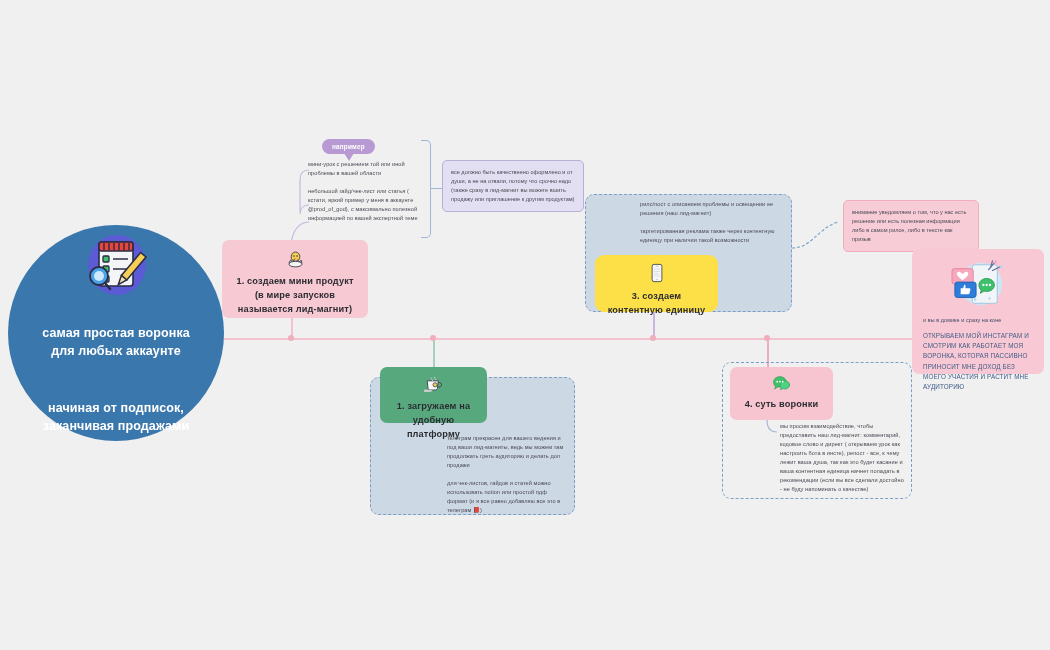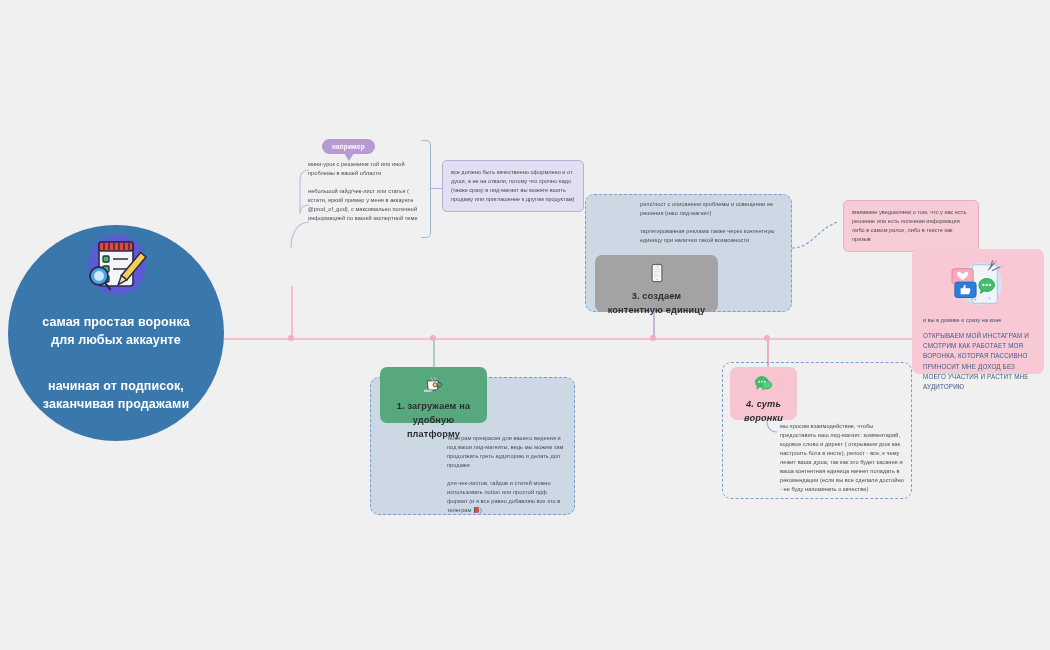--- a/index.html
+++ b/index.html
@@ -42,21 +42,21 @@
     position: absolute;
     left: 8px;
     top: 225px;
     width: 216px;
     height: 216px;
     border-radius: 50%;
     background: #3a77ac;
     display: flex;
     flex-direction: column;
     align-items: center;
-    justify-content: flex-start;
+    justify-content: space-between;
     box-sizing: border-box;
     padding: 6px 18px;
   }
   .center-title {
     color: #ffffff;
     font-size: 12.5px;
     font-weight: bold;
     text-align: center;
     line-height: 1.45;
     letter-spacing: .1px;
@@ -95,21 +95,21 @@
     line-height: 1.5;
     letter-spacing: .15px;
   }
   .node-icon {
     margin-bottom: 7px;
     line-height: 0;
   }
 
   .node-pink   { background: #f6c9d3; }
   .node-green  { background: #58a87e; }
-  .node-purple { background: #a3a3a3; }
+  .node-purple { background: #fde047; border-radius: 9px; }
   .node-pink2  { background: #f6c5cf; }
 
   
   .frame {
     position: absolute;
     border: 1.4px dashed #7b9ec9;
     border-radius: 9px;
     box-sizing: border-box;
   }
   .frame-fill { background: #ccd8e3; }
@@ -285,20 +285,33 @@
     <div class="center-title">
       <span>самая простая воронка</span><br>
       <span>для любых аккаунте</span>
     </div>
     <div class="center-sub">
       <span>начиная от подписок,</span><br>
       <span>заканчивая продажами</span>
     </div>
   </div>
 
+  <div class="node node-pink" style="left:222px; top:240px; width:146px; height:78px; padding:9px 10px 0 10px;">
+    <div class="node-icon">
+      <svg viewBox="0 0 22 22" width="19" height="19">
+        <ellipse cx="11" cy="9" rx="5" ry="5.5" fill="#f7cf55" stroke="#3a3a44" stroke-width="1"></ellipse>
+        <circle cx="9.2" cy="8.2" r="0.9" fill="#2b2b35"></circle>
+        <circle cx="12.8" cy="8.2" r="0.9" fill="#2b2b35"></circle>
+        <polygon points="11,10 9.3,11.6 12.7,11.6" fill="#ef8b2c"></polygon>
+        <path d="M3.5,16 L5.5,12.5 L7.5,15.5 L9.5,12 L11.5,15.5 L13.5,12.5 L15.5,15.5 L17.5,12.8 L18.5,16 Z" fill="#f4f5f7" stroke="#3a3a44" stroke-width="1" stroke-linejoin="round"></path>
+        <ellipse cx="11" cy="17.5" rx="7.6" ry="3.2" fill="#f4f5f7" stroke="#3a3a44" stroke-width="1"></ellipse>
+      </svg>
+    </div>
+    <div class="node-label">1. создаем мини продукт (в мире запусков называется лид-магнит)</div>
+  </div>
 
   <div class="bubble" style="left:322px; top:139px;">например</div>
 
   <div class="txt" style="left:308px; top:160px; width:112px;">
     <p>мини-урок с решением той или иной проблемы в вашей области</p>
     <p>небольшой гайд/чек-лист или статья ( кстати, яркий пример у меня в аккаунте @prod_of_god), с максимально полезной информацией по вашей экспертной теме</p>
   </div>
 
   <div class="bracket" style="left:421px; top:140px; width:10px; height:98px;"></div>
   <div class="bracket-stub" style="left:431px; top:188px; width:11px;"></div>
@@ -347,21 +360,21 @@
 
   <div class="txt" style="left:640px; top:200px; width:140px;">
     <p>рилс/пост с описанием проблемы и освещении ее решения (наш лид-магнит)</p>
     <p>таргетированная реклама также через контентную единицу при наличии такой возможности</p>
   </div>
 
   <div class="callout callout-rose" style="left:843px; top:200px; width:136px;">внимание уведомляем о том, что у нас есть решение или есть полезная информация либо в самом рилсе, либо в тексте как призыв</div>
 
   <div class="frame frame-plain" style="left:722px; top:362px; width:190px; height:137px;"></div>
 
-  <div class="node node-pink2" style="left:730px; top:367px; width:67px; height:53px; padding:8px 6px 16px 6px;font-style:italic;">
+  <div class="node node-pink2" style="left:730px; top:367px; width:103px; height:53px; padding:8px 6px 16px 6px;">
     <div class="node-icon">
       <svg viewBox="0 0 24 20" width="19" height="16">
         <path d="M2,8.5 C2,4.8 5.6,2 10,2 C14.4,2 18,4.8 18,8.5 C18,12.2 14.4,15 10,15 L7,15 L3.5,17.6 L4.4,14.4 C2.9,13.1 2,10.9 2,8.5 Z" fill="#3ec16a" stroke="#2f9c55" stroke-width="0.9"></path>
         <path d="M10,12.5 C10,9.6 12.8,7.4 16.2,7.4 C19.6,7.4 22.3,9.6 22.3,12.5 C22.3,15.3 19.6,17.5 16.2,17.5 C15.2,17.5 14.3,17.3 13.5,17 L11,18.6 L11.4,16.2 C10.5,15.2 10,13.9 10,12.5 Z" fill="#4fd184" stroke="#2f9c55" stroke-width="0.9"></path>
         <circle cx="6.5" cy="8.4" r="1.1" fill="#ffffff"></circle>
         <circle cx="10" cy="8.4" r="1.1" fill="#ffffff"></circle>
         <circle cx="13.5" cy="8.4" r="1.1" fill="#ffffff"></circle>
       </svg>
     </div>
     <div class="node-label">4. суть воронки</div>

